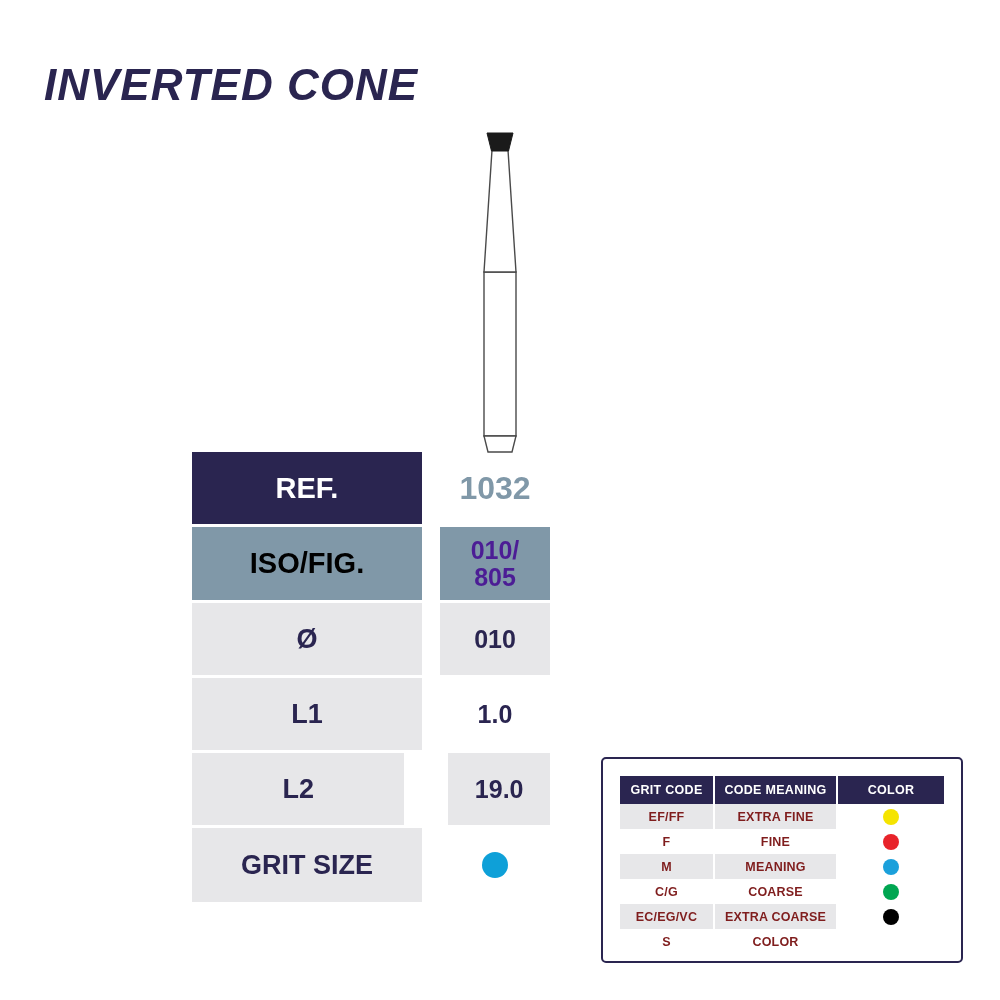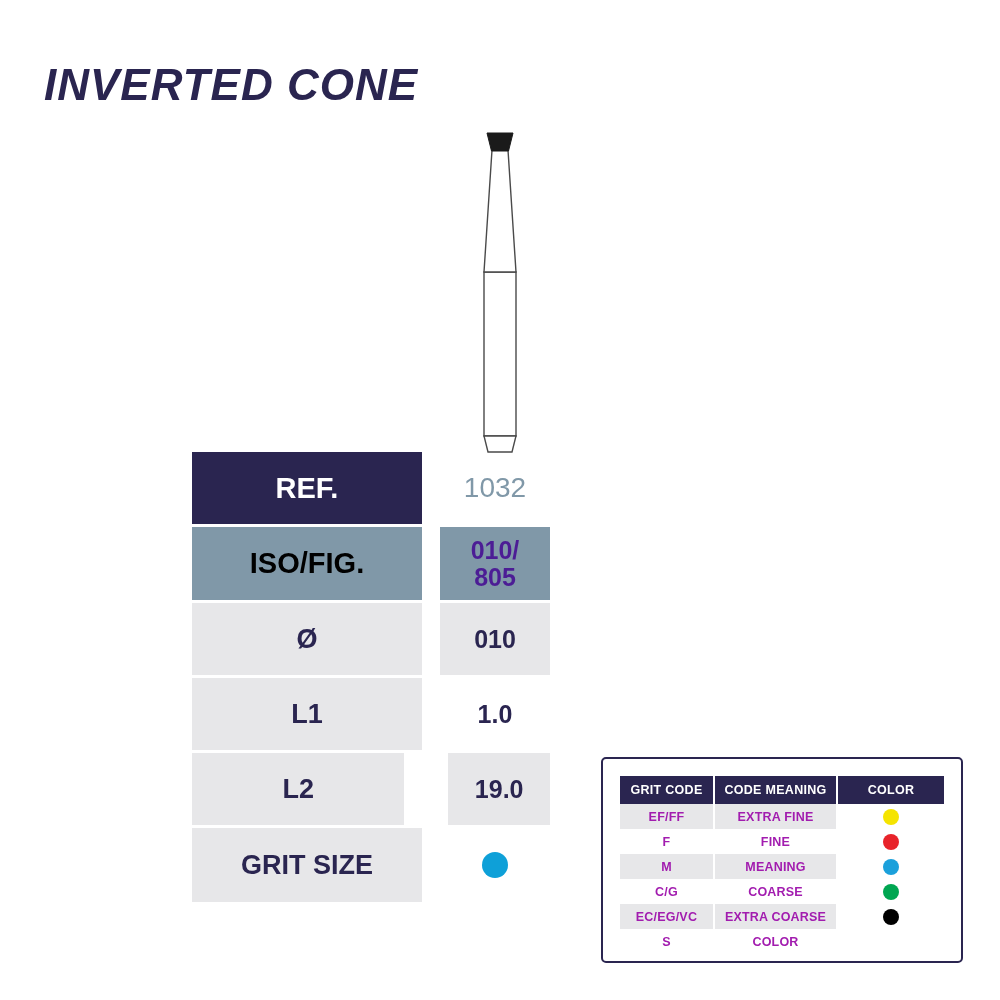--- a/index.html
+++ b/index.html
@@ -80,22 +80,22 @@
   .row-ref .spec-label {
     background: #2A2550;
     color: #ffffff;
     height: 72px;
     font-size: 29px;
   }
   .row-ref .spec-value {
     background: transparent;
     color: #8098A8;
     height: 72px;
-    font-size: 28px;
-    font-weight: normal;
+    font-size: 32px;
+    font-weight: bold;
   }
 
   .row-iso .spec-label {
     background: #8098A8;
     color: #000000;
     height: 73px;
     font-size: 29px;
   }
   .row-iso .spec-value {
     background: #8098A8;
@@ -150,21 +150,21 @@
     letter-spacing: 0.3px;
     height: 26px;
     text-align: center;
     border-right: 2px solid #ffffff;
     vertical-align: middle;
   }
   .legend-table th:last-child { border-right: none; }
   .legend-table td {
     font-size: 12.5px;
     font-weight: bold;
-    color: #a21caf;
+    color: #7f1d1d;
     text-align: center;
     height: 23px;
     vertical-align: middle;
     border-right: 2px solid #ffffff;
     letter-spacing: 0.2px;
   }
   .legend-table td:last-child { border-right: none; }
   .legend-table tbody tr.alt td.code-cell,
   .legend-table tbody tr.alt td.meaning-cell {
     background: #E7E7E9;

